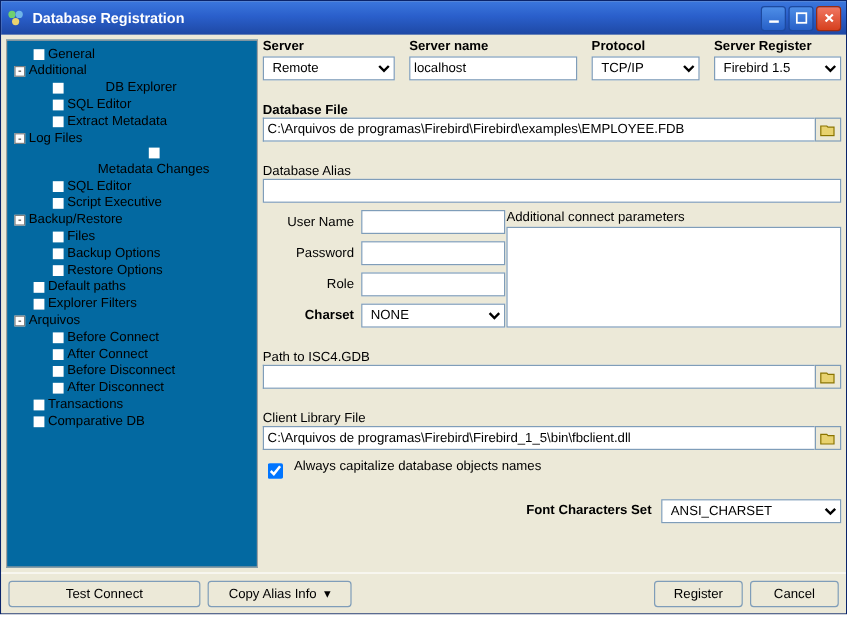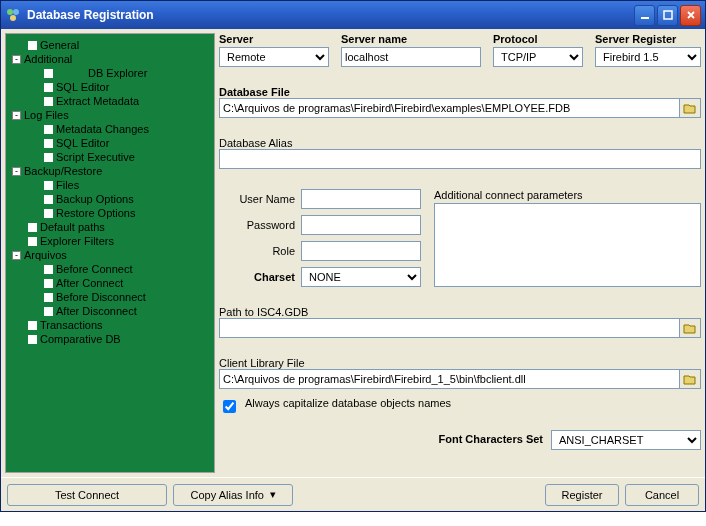--- a/index.html
+++ b/index.html
@@ -6,36 +6,36 @@
   body { margin: 0; padding: 0; background: #fff; }
   .window { width: 706px; height: 512px; border: 1px solid #0A246A; display: flex; flex-direction: column; background: #ECE9D8; }
   .titlebar { height: 28px; background: linear-gradient(to bottom, #3B77DD 0%, #2A5FCB 45%, #1E48A4 100%); display: flex; align-items: center; padding: 0 4px; color: #fff; }
   .titlebar .icon { width: 16px; height: 16px; margin-right: 6px; display:inline-flex;align-items:center;justify-content:center; }
   .titlebar .title { font-weight: bold; flex: 1; font-size: 12px; }
   .titlebtns { display: flex; gap: 2px; }
   .titlebtn { width: 21px; height: 21px; border-radius: 3px; display: flex; align-items: center; justify-content: center; color: #fff; font-weight: bold; }
   .titlebtn.min, .titlebtn.max { background: linear-gradient(to bottom,#4E8EE7,#2760C8); border:1px solid #1D4AA0; }
   .titlebtn.close { background: linear-gradient(to bottom,#F07762,#D6401E); border:1px solid #9C2B10; }
   .body { flex: 1; display: flex; background: #ECE9D8; overflow: hidden; }
-  .sidebar { width: 210px; background: #15803d; border: 1px solid #A0A0A0; margin: 4px 2px 4px 4px; padding: 4px 2px; overflow: auto; }
+  .sidebar { width: 210px; background: #0369a1; border: 1px solid #A0A0A0; margin: 4px 2px 4px 4px; padding: 4px 2px; overflow: auto; }
   .treeitem { padding: 1px 0 1px 4px; display: flex; align-items: center; gap: 3px; cursor: default; white-space: nowrap; }
   .treebox { width: 9px; height: 9px; border: 1px solid #808080; display: inline-flex; align-items: center; justify-content: center; font-size: 9px; line-height: 1; color: #000; background:#fff; }
   .treebox.empty { border: none; }
   .main { flex: 1; margin: 4px 4px 4px 2px; display: flex; flex-direction: column; }
   .formrow { display: flex; gap: 12px; }
   .formcol { display: flex; flex-direction: column; }
   .lbl { font-weight: normal; color: #000; margin-bottom: 2px; }
   .lbl.bold { font-weight: bold; }
   select, input[type=text] { border: 1px solid #7F9DB9; background: #fff; height: 20px; padding: 1px 3px; font-size: 11px; }
   select { padding-right: 16px; }
   .fileinput { display: flex; }
   .fileinput input { flex: 1; border-right: none; }
   .filebtn { width: 22px; height: 20px; border: 1px solid #7F9DB9; background: #ECE9D8; display:flex;align-items:center;justify-content:center; }
   .section { margin-top: 19px; }
-  .grid2 { display: flex; gap: 13px; margin-top:20px; }
+  .grid2 { display: flex; gap: 1px; margin-top:6px; }
   .leftfields { display: grid; grid-template-columns: 82px 120px; row-gap: 6px; align-items: center; }
   .leftfields .flabel { text-align: right; padding-right: 6px; }
   .leftfields .flabel.bold { font-weight: bold; }
   .memo { flex:1; border: 1px solid #7F9DB9; background:#fff; height: 100px; }
   .chkrow { display:flex; align-items:flex-start; gap:6px; margin-top:8px; }
   .footer { height: 34px; border-top: 1px solid #fff; background: #ECE9D8; display:flex; align-items:center; padding: 0 6px; gap:6px; }
   .btn { height: 22px; border: 1px solid #7F9DB9; background: #ECE9D8; display:flex; align-items:center; justify-content:center; padding: 0 10px; border-radius:3px; cursor:default; }
   .spacer { flex:1; }
   .dropbtn { display:flex; align-items:center; }
   .dropbtn .arrow { margin-left:6px; }
@@ -92,21 +92,21 @@
           <span>SQL Editor</span>
         </div>
         <div class="treeitem" style="padding-left: 36px;">
           <span class="treebox empty"></span>
           <span>Extract Metadata</span>
         </div>
         <div class="treeitem" style="padding-left: 4px;">
           <span class="treebox">-</span>
           <span>Log Files</span>
         </div>
-        <div class="treeitem" style="padding-left: 36px;">
+        <div class="treeitem" style="padding-left: 36px; flex-direction: column;">
           <span class="treebox empty"></span>
           <span>Metadata Changes</span>
         </div>
         <div class="treeitem" style="padding-left: 36px;">
           <span class="treebox empty"></span>
           <span>SQL Editor</span>
         </div>
         <div class="treeitem" style="padding-left: 36px;">
           <span class="treebox empty"></span>
           <span>Script Executive</span>

